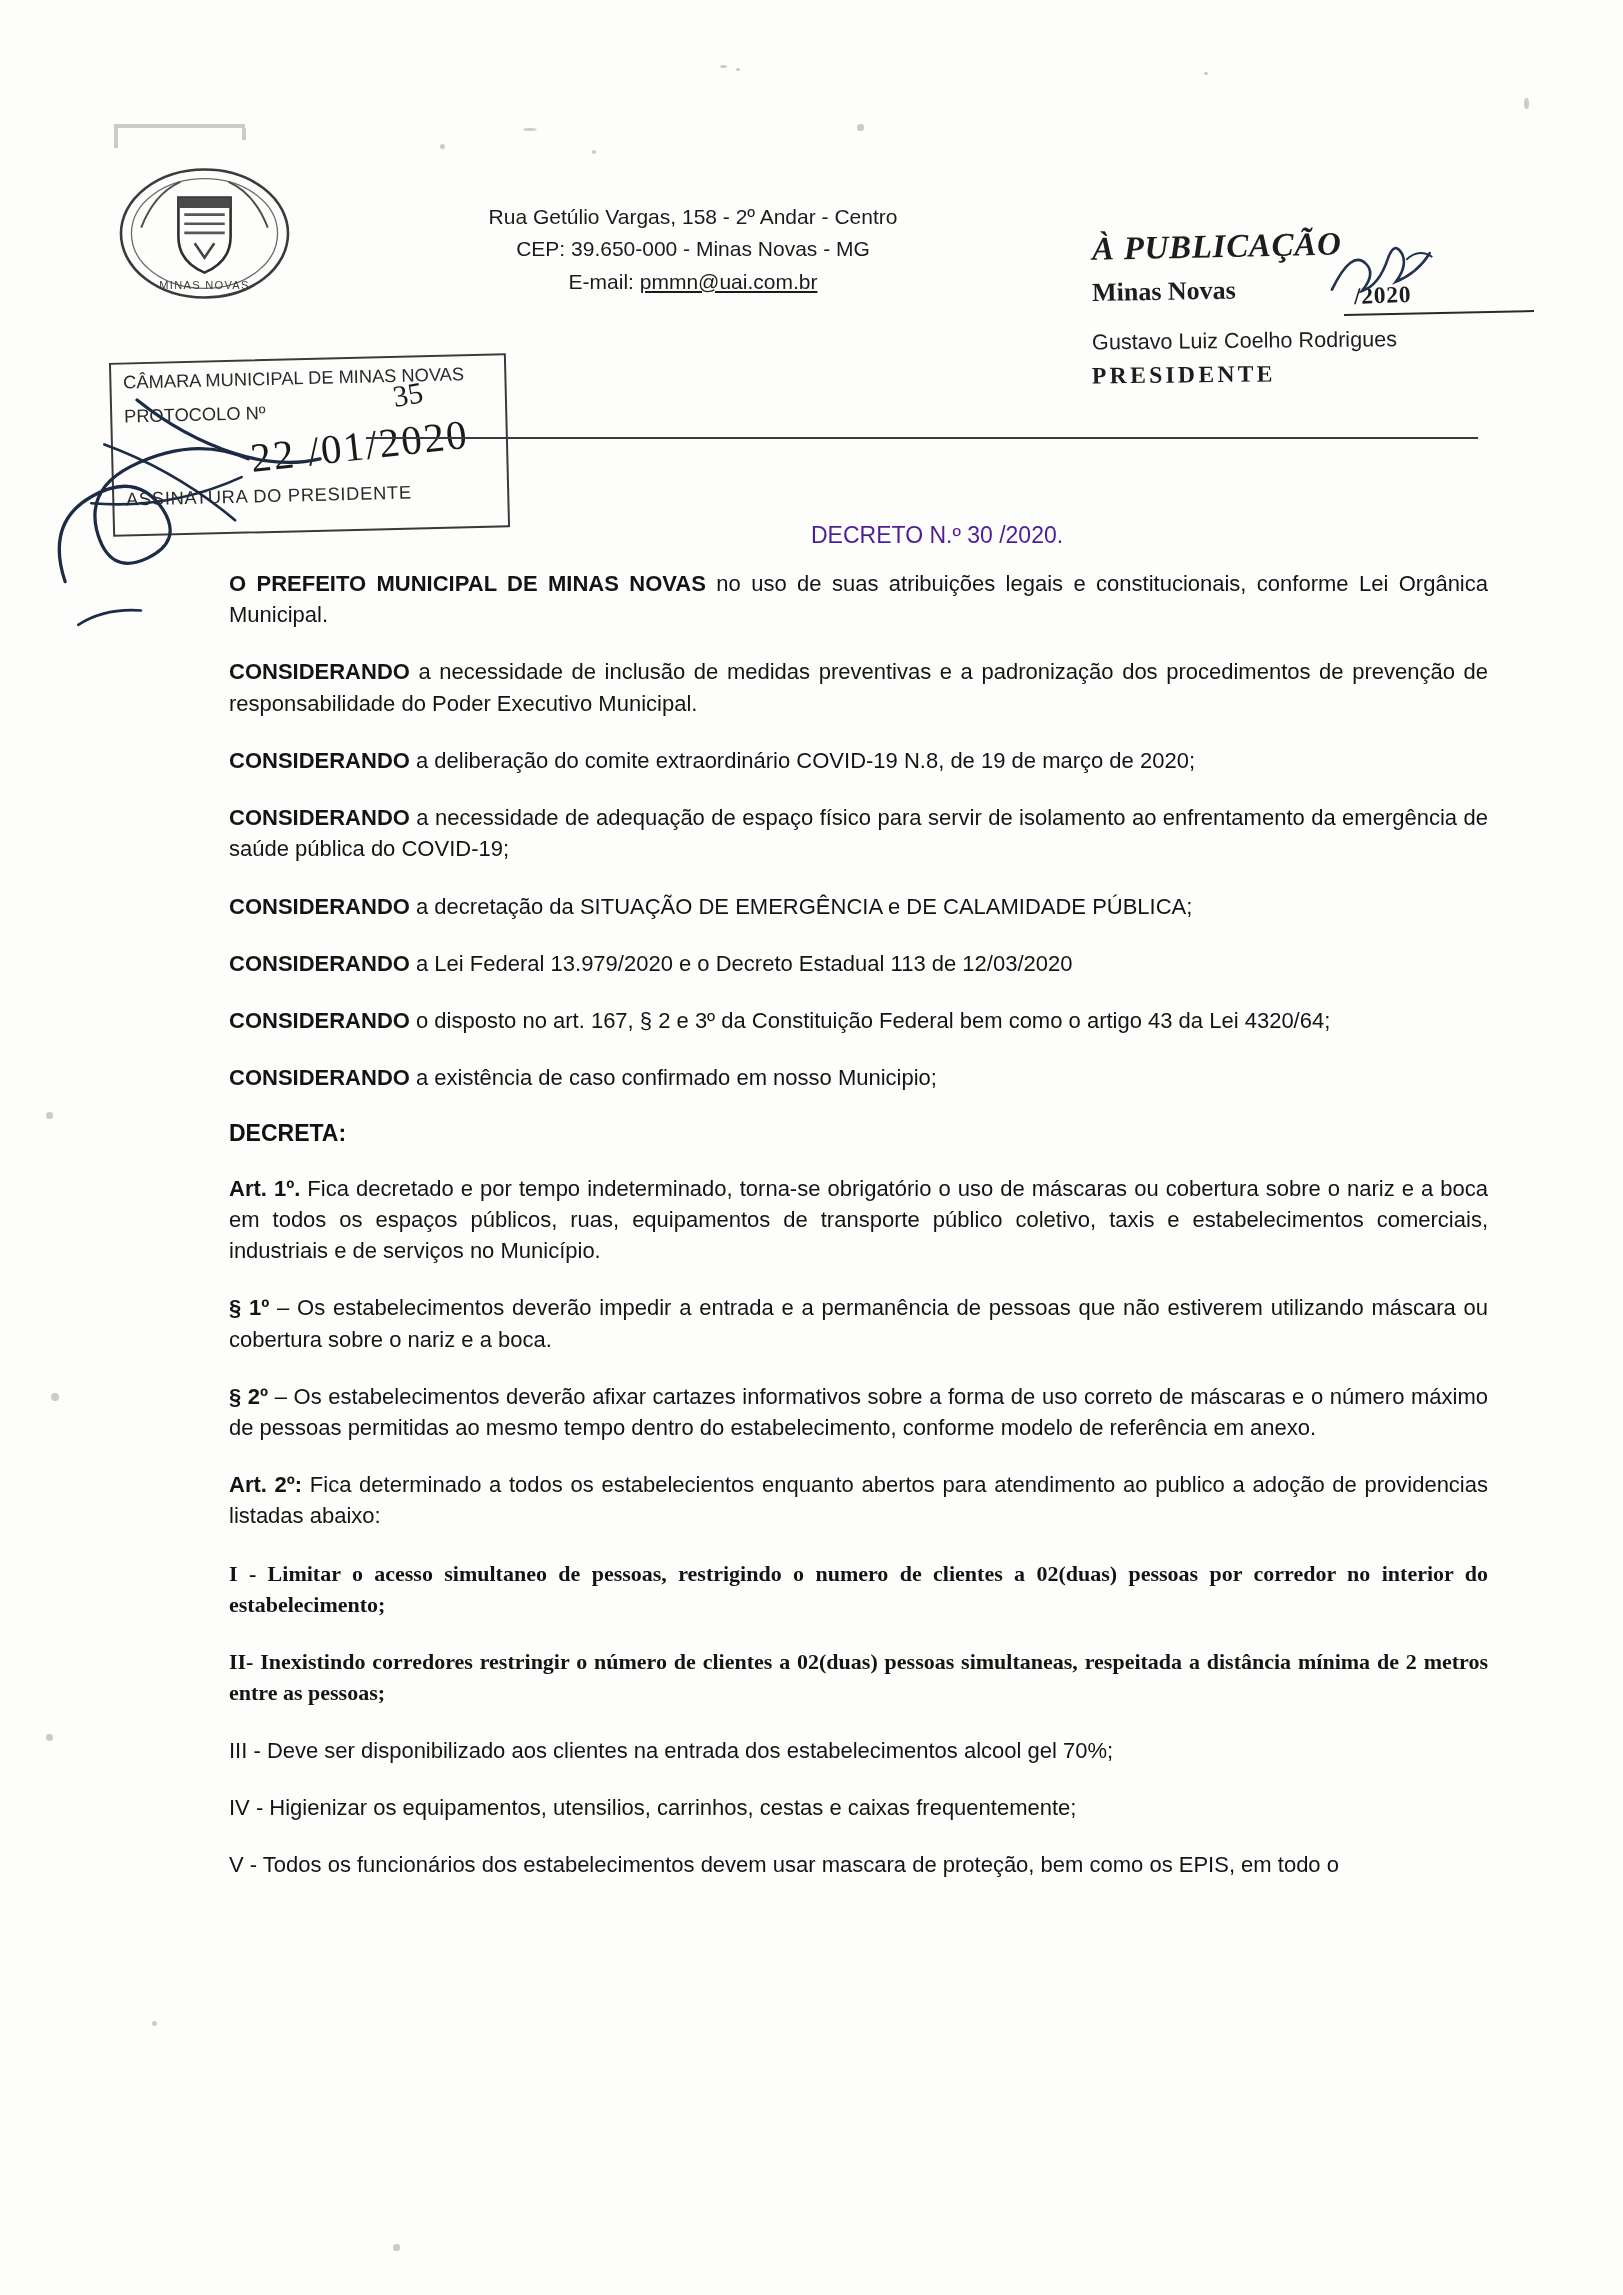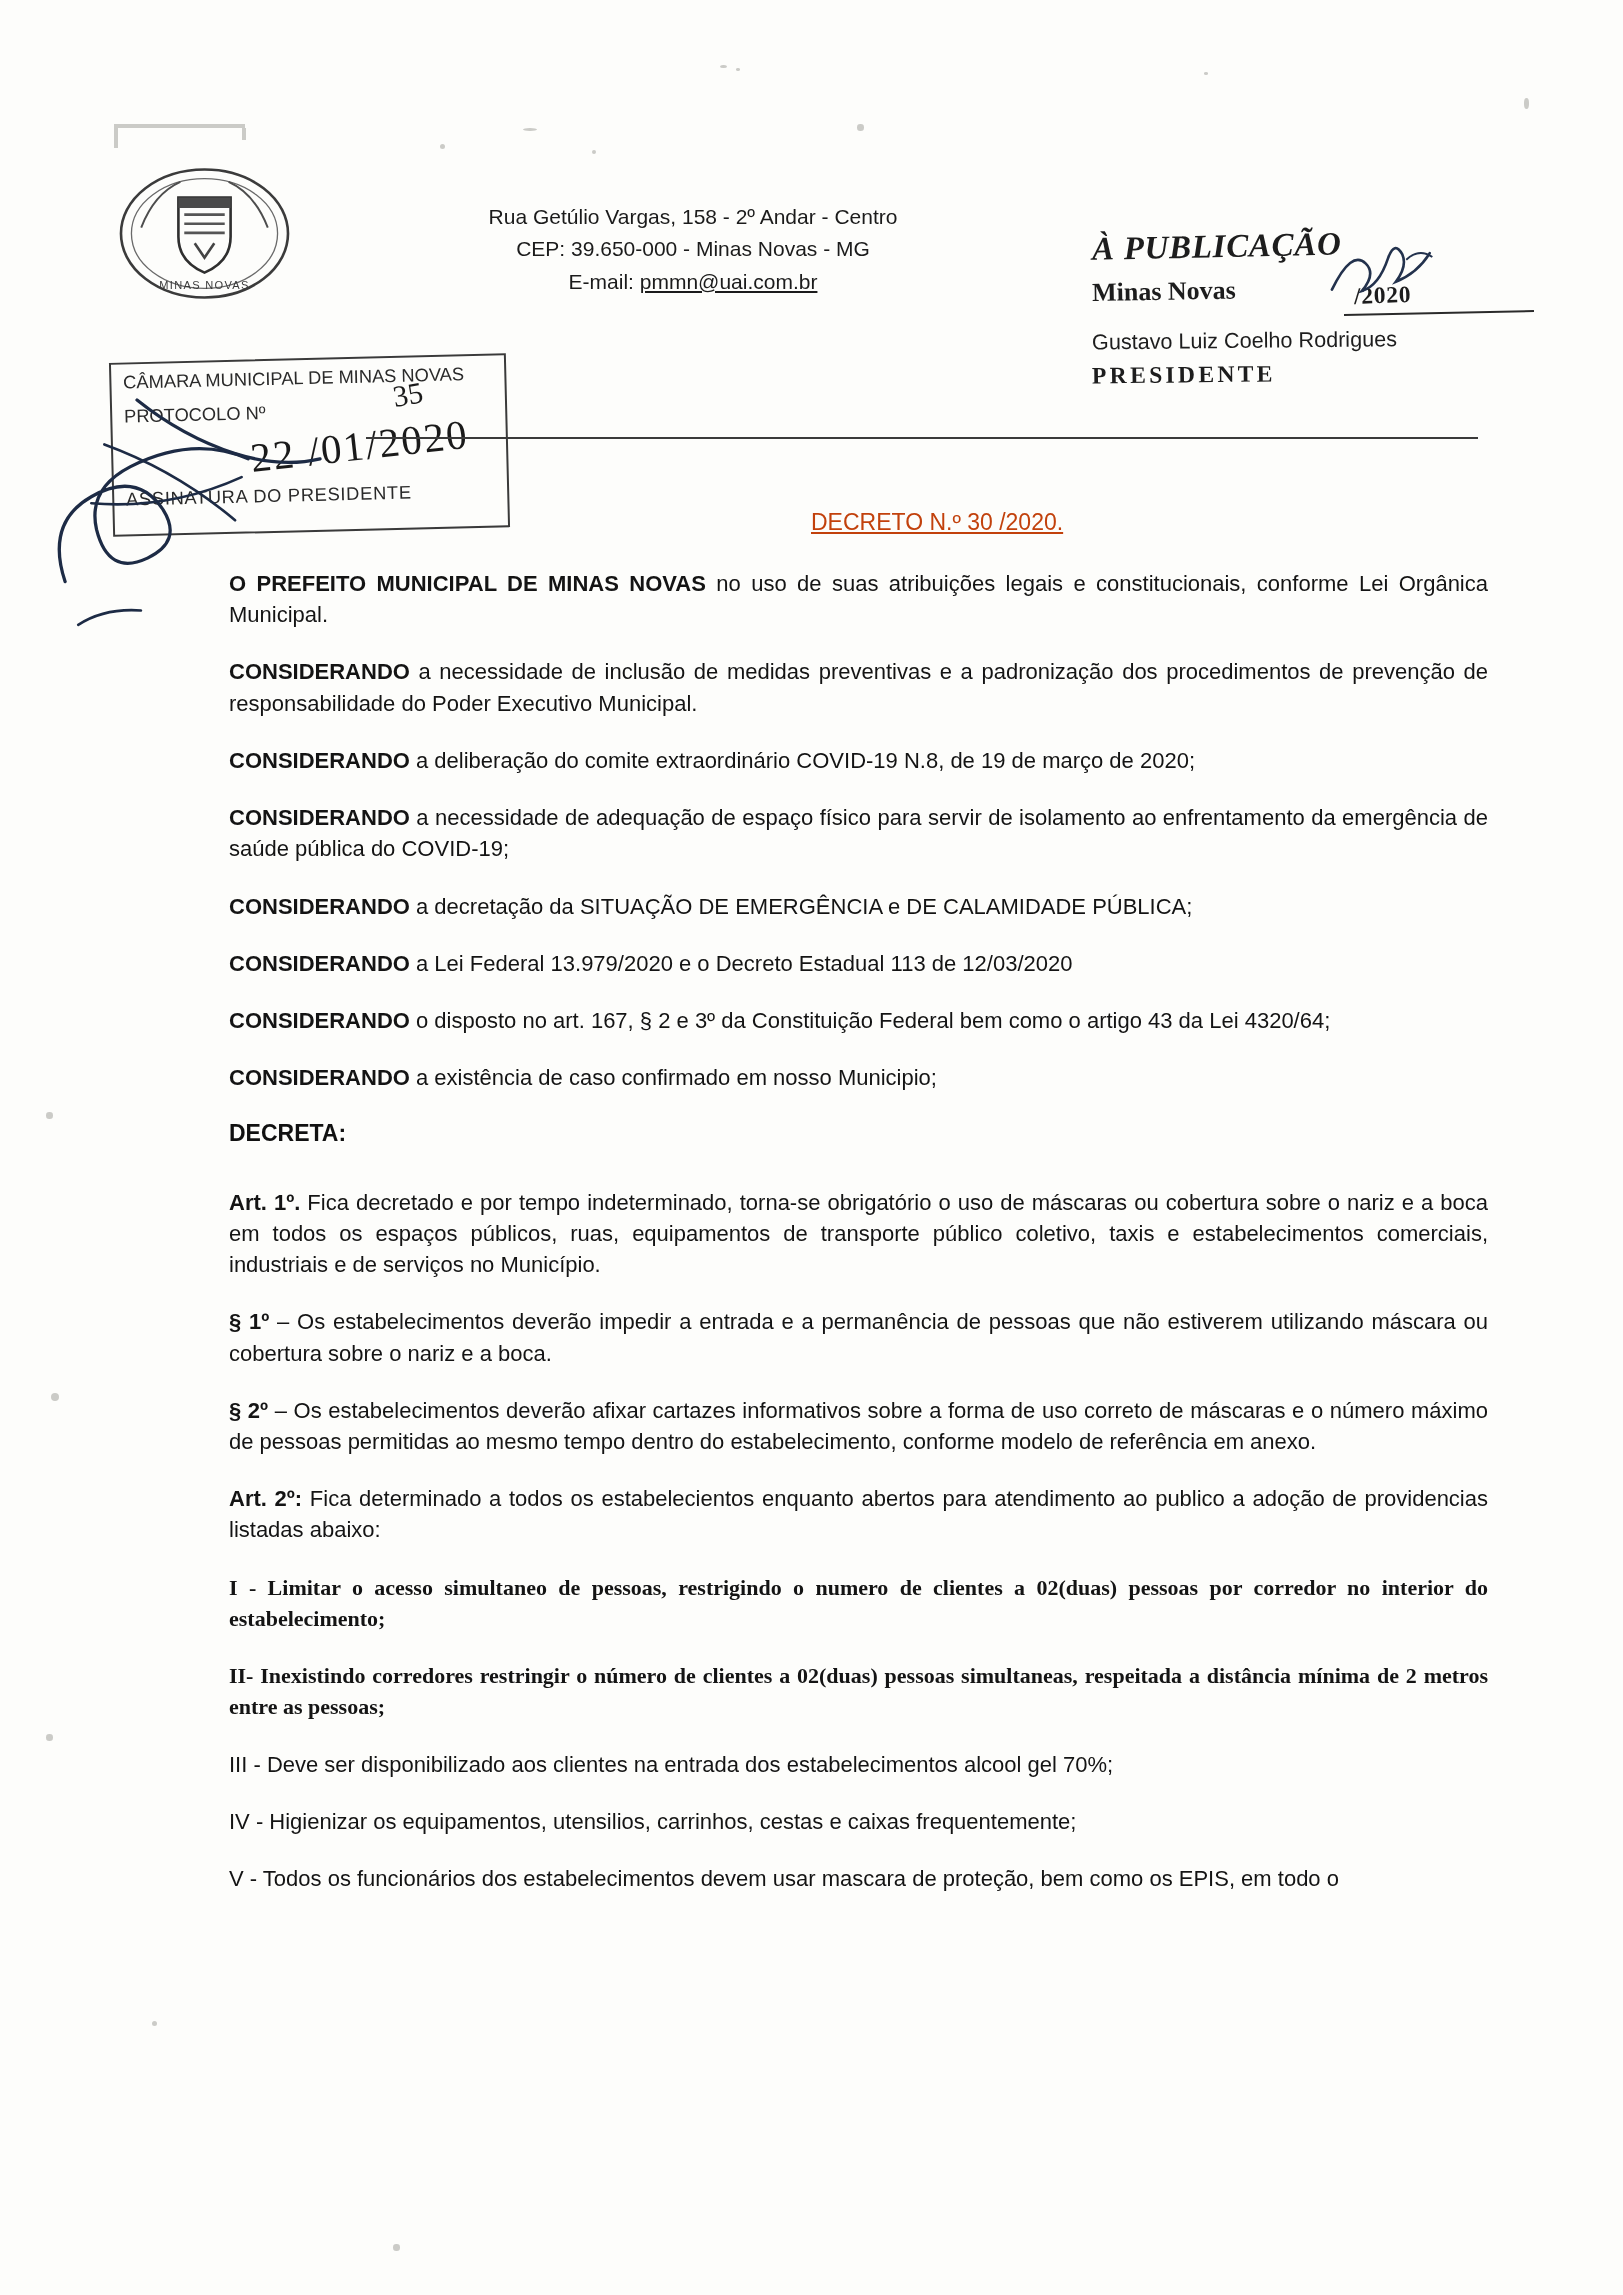--- a/index.html
+++ b/index.html
@@ -194,25 +194,24 @@
     top: 437px;
     width: 1112px;
     height: 2px;
     background: #3a3a3a;
   }
 
   
   .doc-number {
     position: absolute;
     left: 811px;
-    top: 509px;
+    top: 522px;
     font-size: 23px;
-    color: #c2410c;
+    color: #4c1d95;
     white-space: nowrap;
-    text-decoration: underline;
   }
 
   .content {
     position: absolute;
     left: 229px;
     top: 568px;
     width: 1259px;
   }
   p.para {
     margin: 0 0 26px 0;
@@ -220,21 +219,21 @@
     line-height: 1.42;
     text-align: justify;
     color: #141414;
   }
   .b { font-weight: bold; }
   .strongline { font-weight: bold; font-family: Liberation Serif, serif; }
 
   .para-decreta {
     font-weight: bold;
     font-size: 23px;
-    margin: 0 0 40px 0;
+    margin: 0 0 26px 0;
   }
 </style>
 </head>
 <body>
 
 <div class="page">
 
   <div class="scan-noise">
     <div class="speck" style="left:720px;top:65px;width:6.5px;height:3.3px;"></div>
     <div class="speck" style="left:736px;top:68px;width:3.9px;height:2.6px;"></div>

